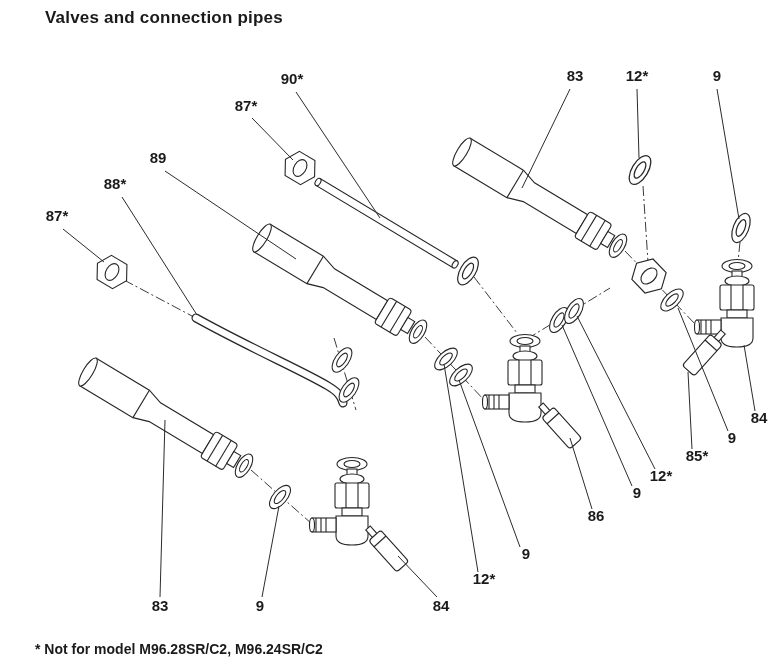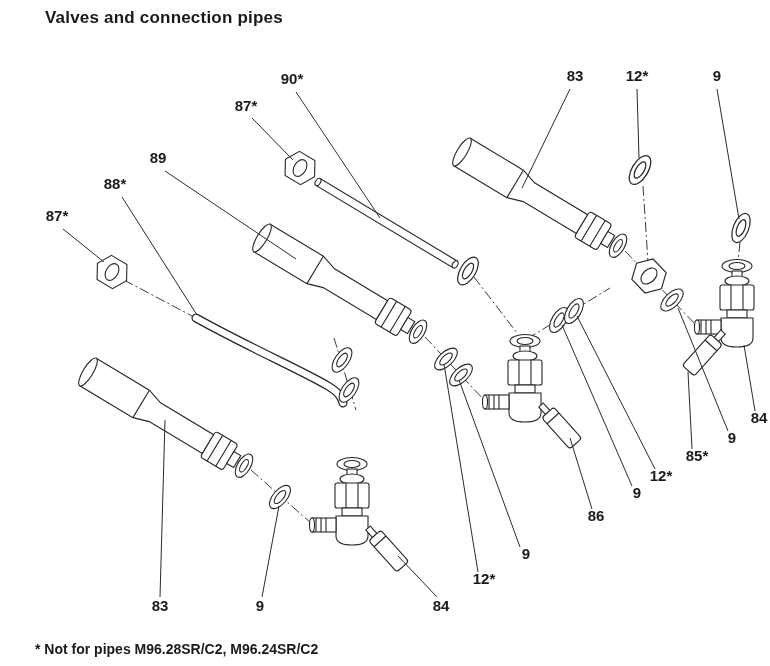--- a/index.html
+++ b/index.html
@@ -186,14 +186,14 @@
       <text x="637" y="498">9</text>
       <text x="596" y="521">86</text>
       <text x="526" y="559">9</text>
       <text x="484" y="584">12*</text>
       <text x="160" y="611">83</text>
       <text x="260" y="611">9</text>
       <text x="441" y="611">84</text>
     </g>
   </svg>
 
-  <div class="footnote">* Not for pipes M96.28SR/C2, M96.24SR/C2</div>
+  <div class="footnote">* Not for model M96.28SR/C2, M96.24SR/C2</div>
 </div>
 
 </body></html>

